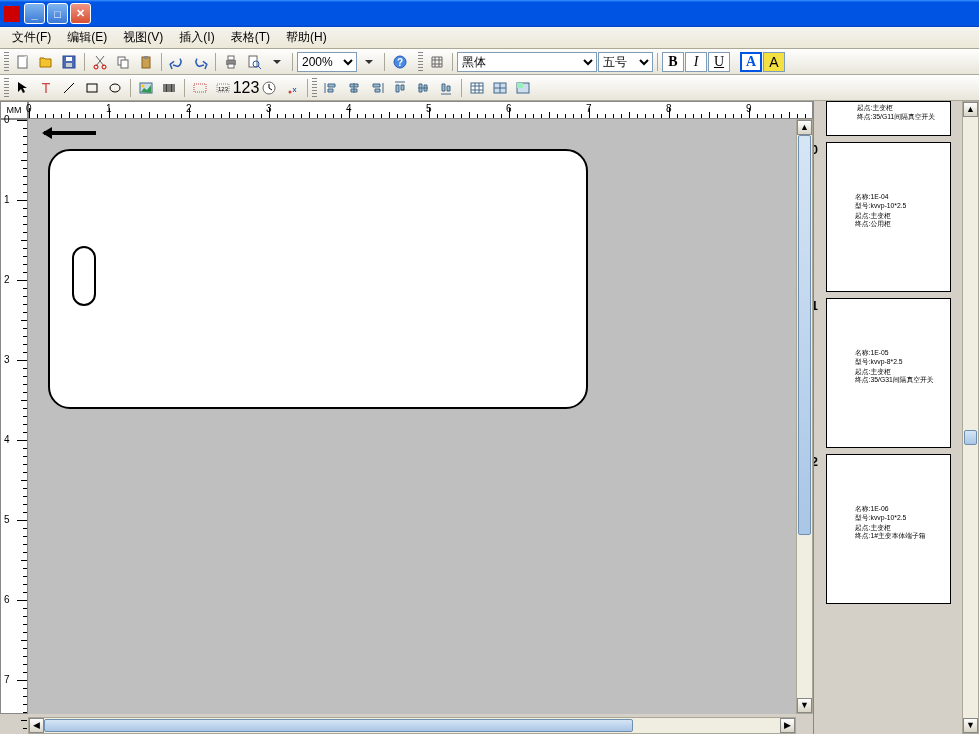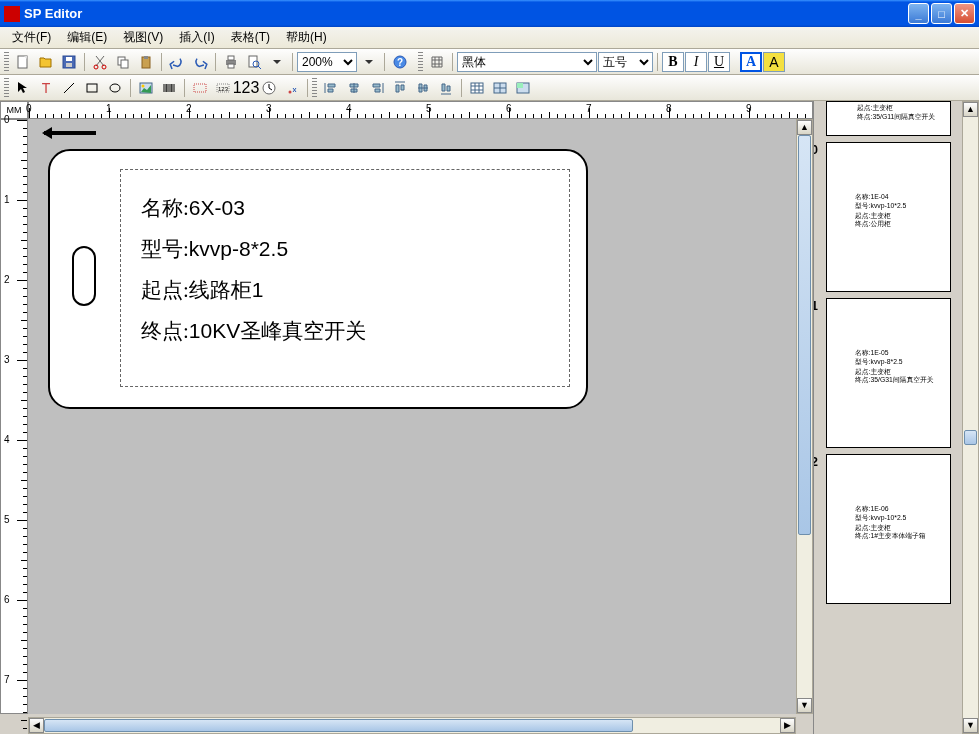--- a/index.html
+++ b/index.html
@@ -61,21 +61,20 @@
 .thumb-lines { position: absolute; left: 28px; top: 50px; font-size: 8px; line-height: 1.35; transform: scale(0.85); transform-origin: top left; }
 .thumb-card.partial-top .thumb-lines { top: 2px; left: 30px; }
 
 svg { width: 16px; height: 16px; }
 </style>
 </head>
 <body>
 
 <div class="titlebar">
   <div class="titlebar-icon"></div>
-  <div class="titlebar-title">SP Editor</div>
   <div class="win-btns">
     <div class="win-btn win-min">_</div>
     <div class="win-btn win-max">□</div>
     <div class="win-btn win-close">✕</div>
   </div>
 </div>
 
 <div class="menubar">
   <div class="menu-item">文件(F)</div>
   <div class="menu-item">编辑(E)</div>
@@ -507,26 +506,20 @@
         <div class="ruler-tick-v" style="top: 576px; width: 4px;"></div>
         <div class="ruler-tick-v" style="top: 584px; width: 4px;"></div>
         <div class="ruler-tick-v" style="top: 592px; width: 4px;"></div>
         <div class="ruler-tick-v" style="top: 600px; width: 6px;"></div>
         <div class="ruler-tick-v" style="top: 608px; width: 4px;"></div>
       </div>
     <div class="canvas">
       <div class="arrow"></div>
       <div class="label-card">
         <div class="hole"></div>
-        <div class="text-frame">
-          <div class="row"><span>名称</span>:<span>6X-03</span></div>
-          <div class="row"><span>型号</span>:<span>kvvp-8*2.5</span></div>
-          <div class="row"><span>起点</span>:<span>线路柜1</span></div>
-          <div class="row"><span>终点</span>:<span>10KV圣峰真空开关</span></div>
-        </div>
       </div>
     </div>
     <div class="vscroll-canvas">
       <div class="sb-btn">▲</div>
       <div class="sb-track" style="height:calc(100% - 30px)">
           <div class="sb-thumb" style="top:0;left:1px;right:1px;height:400px"></div>
         </div>
       <div class="sb-btn" style="position:absolute;bottom:0">▼</div>
     </div>
     <div class="hscroll">

